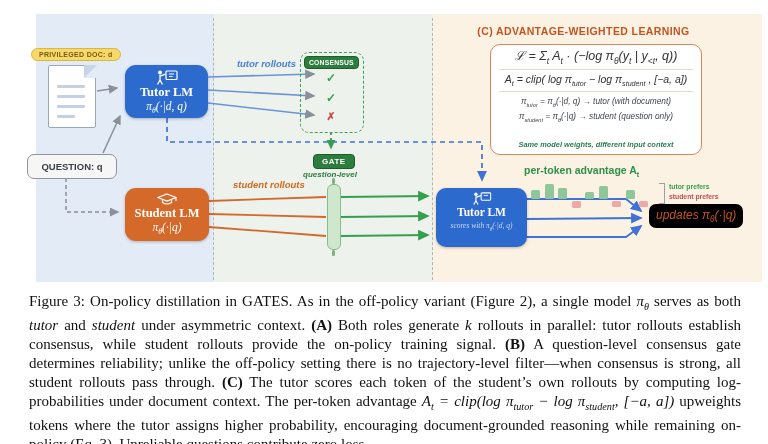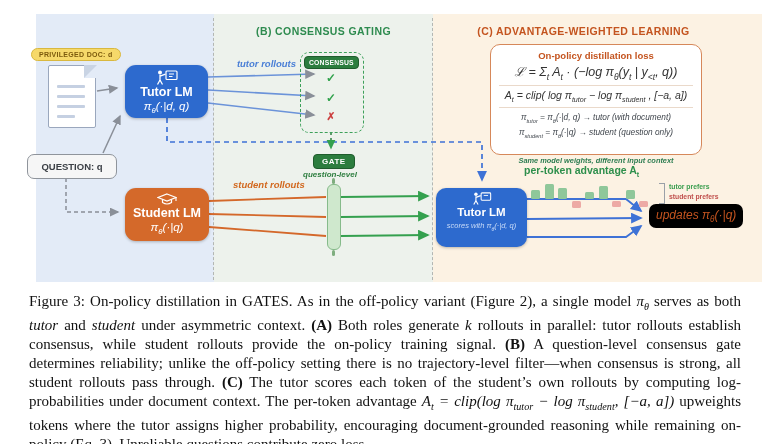--- a/index.html
+++ b/index.html
@@ -16,21 +16,21 @@
   .ptitle-b{left:214px;width:219px;color:#2e8b4f;}
   .ptitle-c{left:433px;width:301px;color:#c4541f;}
   svg.wires{position:absolute;left:0;top:0;z-index:1;pointer-events:none;}
   .comp{position:absolute;z-index:2;}
   .badge-yellow{left:31px;top:48px;background:#f6d96a;border:1px solid #d9b83f;border-radius:8px;
     padding:2px 7px;font-size:7px;font-weight:bold;color:#7c5a0d;letter-spacing:.3px;}
   .doc{left:48px;top:65px;width:46px;height:61px;background:#fff;border:1.5px solid #9aa7bd;border-radius:2px;}
   .doc-fold{position:absolute;right:-1.5px;top:-1.5px;width:0;height:0;
     border-left:13px solid #c9d4e4;border-top:13px solid #e3ebf7;transform:rotate(90deg);}
   .doc-line{position:absolute;left:8px;height:2.5px;background:#c5d0e2;border-radius:1px;}
-  .lm-box{border-radius:11px;color:#fff;text-align:center;box-shadow:0 1px 3px rgba(0,0,0,.25);}
+  .lm-box{border-radius:11px;color:#fff;text-align:center;box-shadow:0 1px 3px rgba(0,0,0,.25);font-family:Liberation Serif, serif;}
   .tutor-a{left:125px;top:65px;width:83px;height:53px;background:#2d6ace;}
   .student-a{left:125px;top:188px;width:84px;height:53px;background:#d4692a;}
   .tutor-c{left:436px;top:188px;width:91px;height:59px;background:#2d6ace;border-radius:10px;}
   .lm-name{font-size:12.5px;font-weight:bold;line-height:13px;}
   .lm-policy{font-size:11.5px;font-style:italic;line-height:14px;}
   .lm-icon{display:block;margin:5px auto 1px auto;}
   .tutor-c .lm-name{font-size:11.5px;}
   .tutor-c .lm-sub{font-size:7.5px;color:#c8dbf8;font-style:italic;margin-top:2px;}
   .badge-question{left:27px;top:154px;width:88px;height:23px;background:#f6f6f6;border:1.5px solid #8f949b;
     border-radius:7px;font-size:9.5px;font-weight:bold;color:#3c4046;text-align:center;line-height:23px;}
@@ -76,21 +76,20 @@
 
 <div class="page">
   <div class="figure">
 
     <div class="panel panel-a"></div>
     <div class="panel panel-b"></div>
     <div class="panel panel-c"></div>
     <div class="sep sep1"></div>
     <div class="sep sep2"></div>
 
-    <div class="ptitle ptitle-b">(B) CONSENSUS GATING</div>
     <div class="ptitle ptitle-c">(C) ADVANTAGE-WEIGHTED LEARNING</div>
 
     <svg class="wires" width="768" height="292">
       <defs>
         <marker id="ag" markerWidth="8" markerHeight="8" refX="5.5" refY="3" orient="auto">
           <path d="M0,0 L6.5,3 L0,6 Z" fill="#8a8f98"></path>
           </marker>
         <marker id="agr" markerWidth="8" markerHeight="8" refX="5.5" refY="3" orient="auto">
           <path d="M0,0 L6.5,3 L0,6 Z" fill="#34a04e"></path>
           </marker>
@@ -162,21 +161,20 @@
     <div class="mark mark-check" style="left:323px;top:91px;">✓</div>
     <div class="mark mark-cross" style="left:323px;top:110px;">✗</div>
     <div class="comp badge-green badge-gate">GATE</div>
     <div class="comp lbl-question-level">question-level</div>
     <div class="comp gate-bar">
       <div class="gate-stem" style="top:-7px;"></div>
       <div class="gate-stem" style="bottom:-7px;"></div>
     </div>
 
     <div class="comp loss-box">
-      <div class="loss-title">On-policy distillation loss</div>
       <div class="loss-eq1">ℒ = Σ<sub>t</sub> A<sub>t</sub> · (−log π<sub>θ</sub>(y<sub>t</sub> | y<sub>&lt;t</sub>, q))</div>
       <div class="loss-div"></div>
       <div class="loss-eq2">A<sub>t</sub> = clip( log π<sub>tutor</sub> − log π<sub>student</sub> , [−a, a])</div>
       <div class="loss-div"></div>
       <div class="loss-def">π<sub>tutor</sub> = π<sub>θ</sub>(·|d, q)  →  tutor (with document)</div>
       <div class="loss-def">π<sub>student</sub> = π<sub>θ</sub>(·|q)  →  student (question only)</div>
       <div class="loss-note">Same model weights, different input context</div>
     </div>
     <div class="comp lbl-advantage">per-token advantage A<sub>t</sub></div>
     <div class="comp bars" id="adv-bars">

